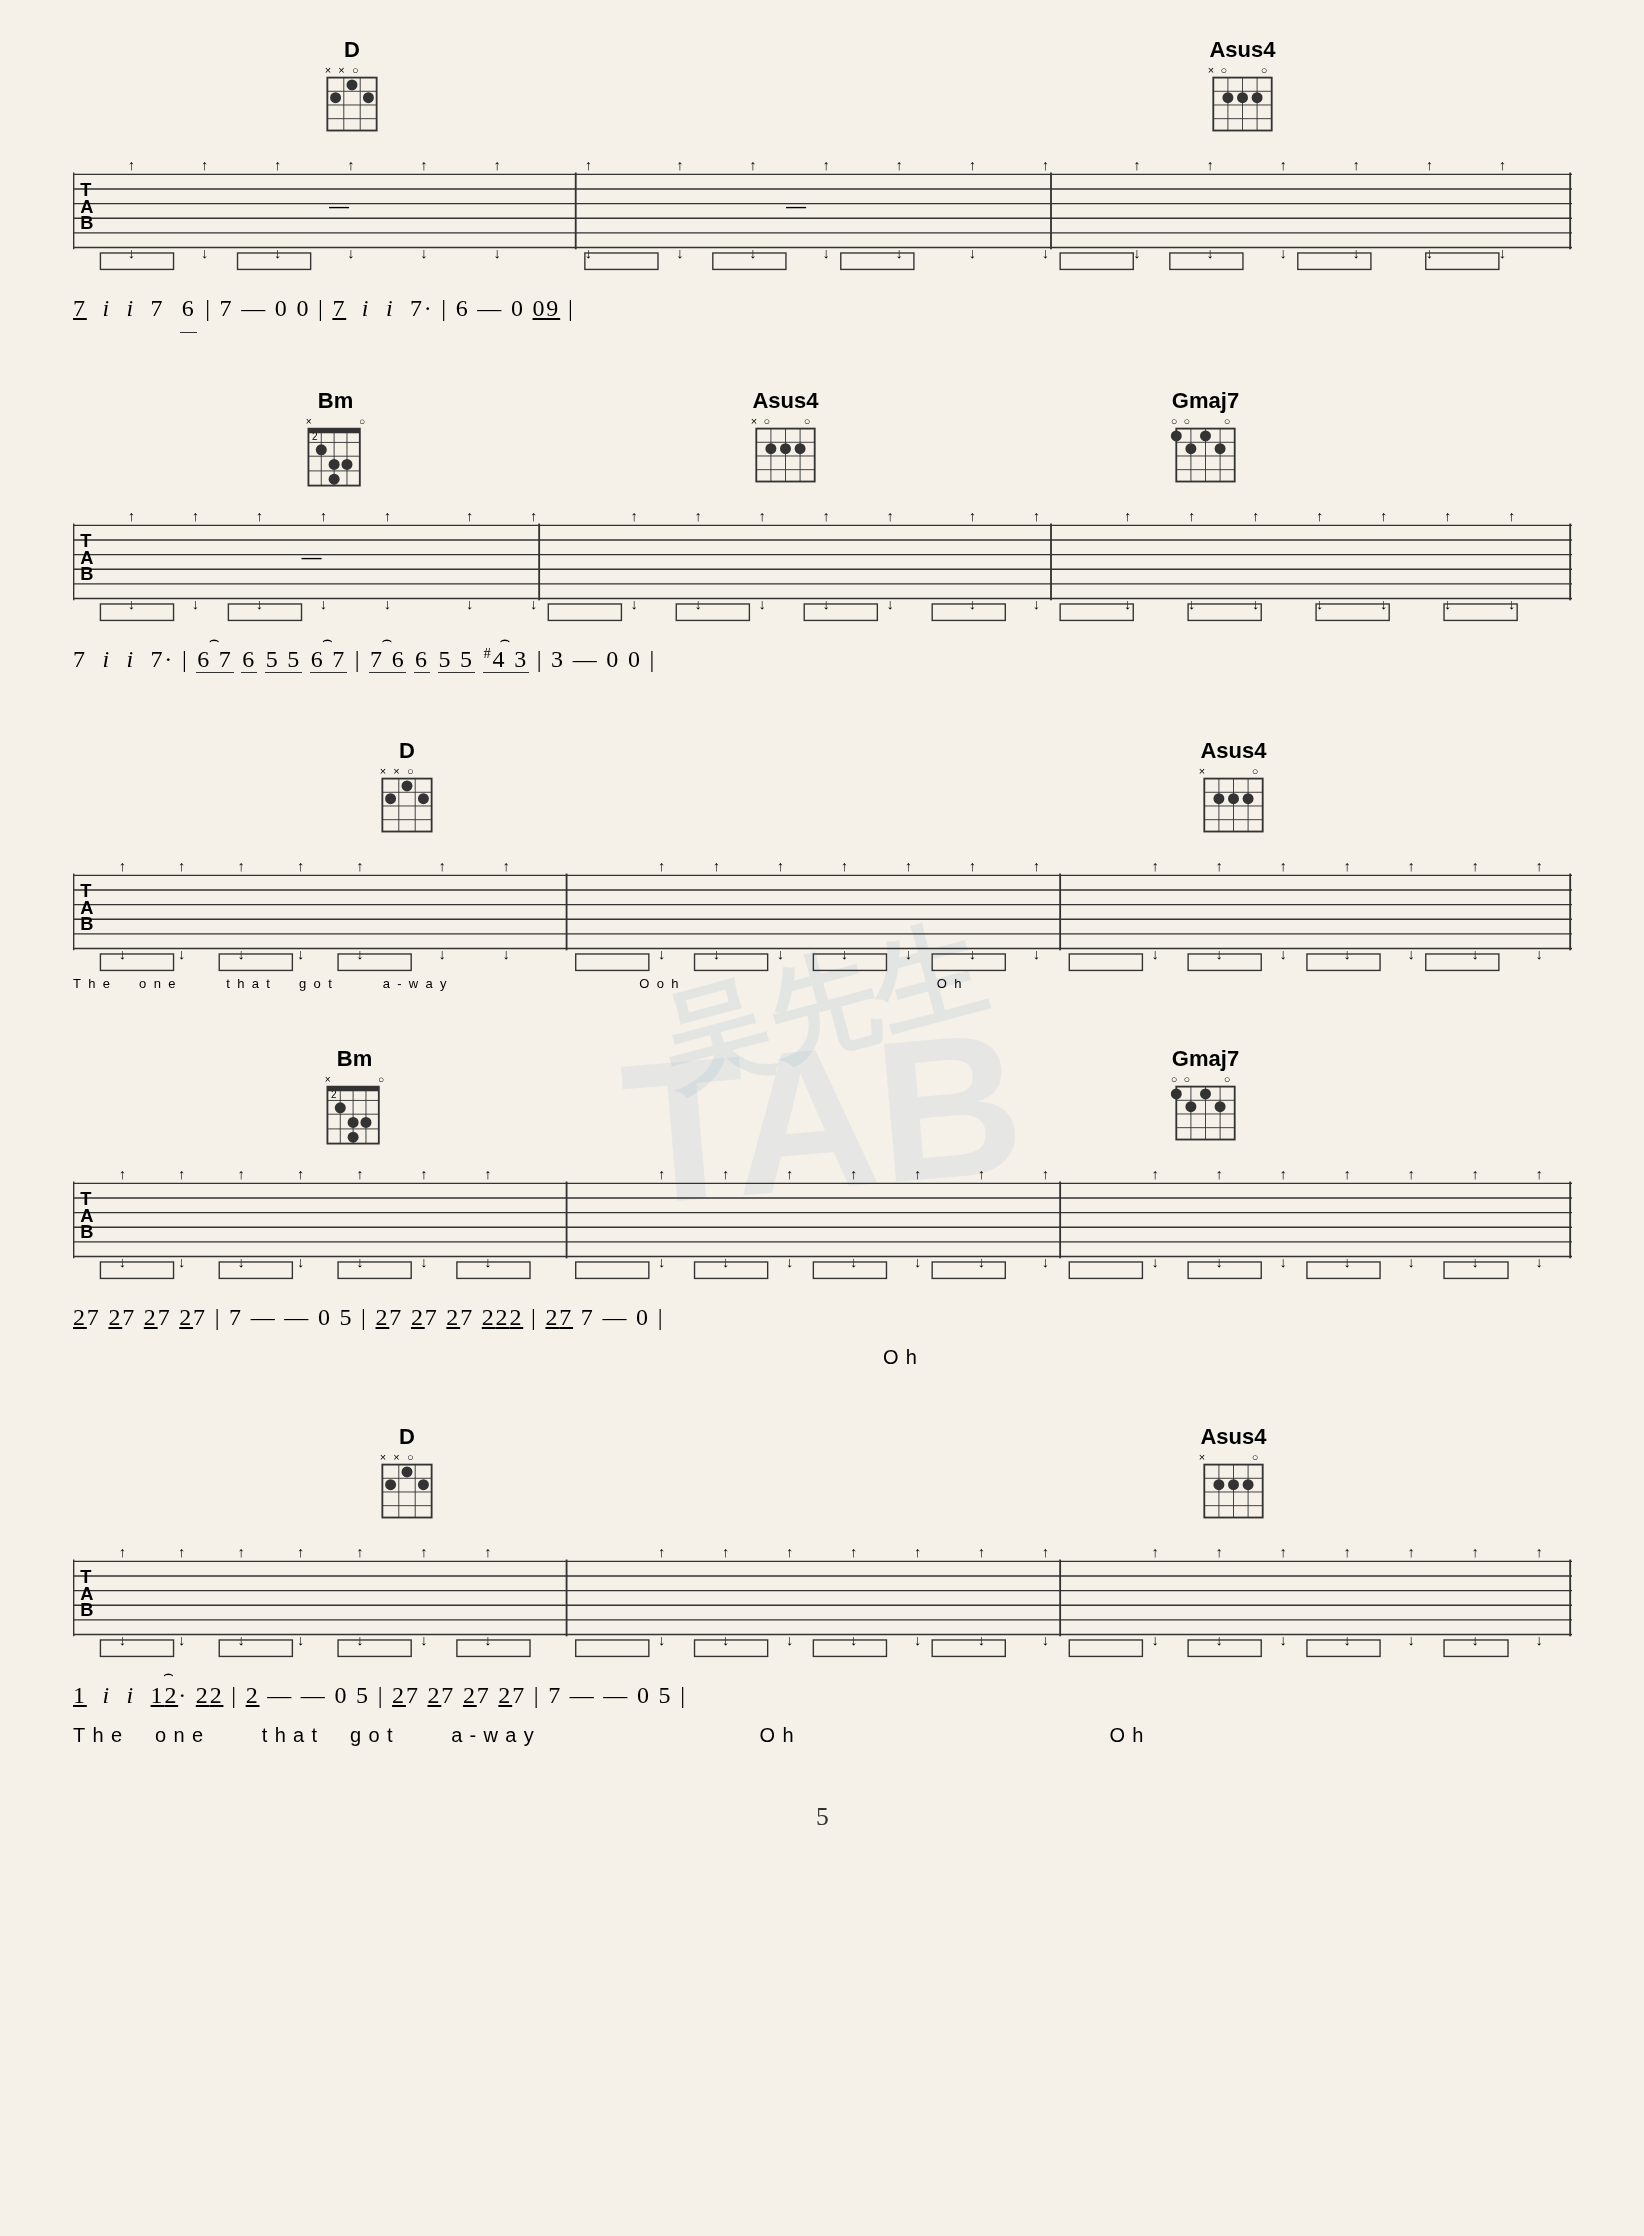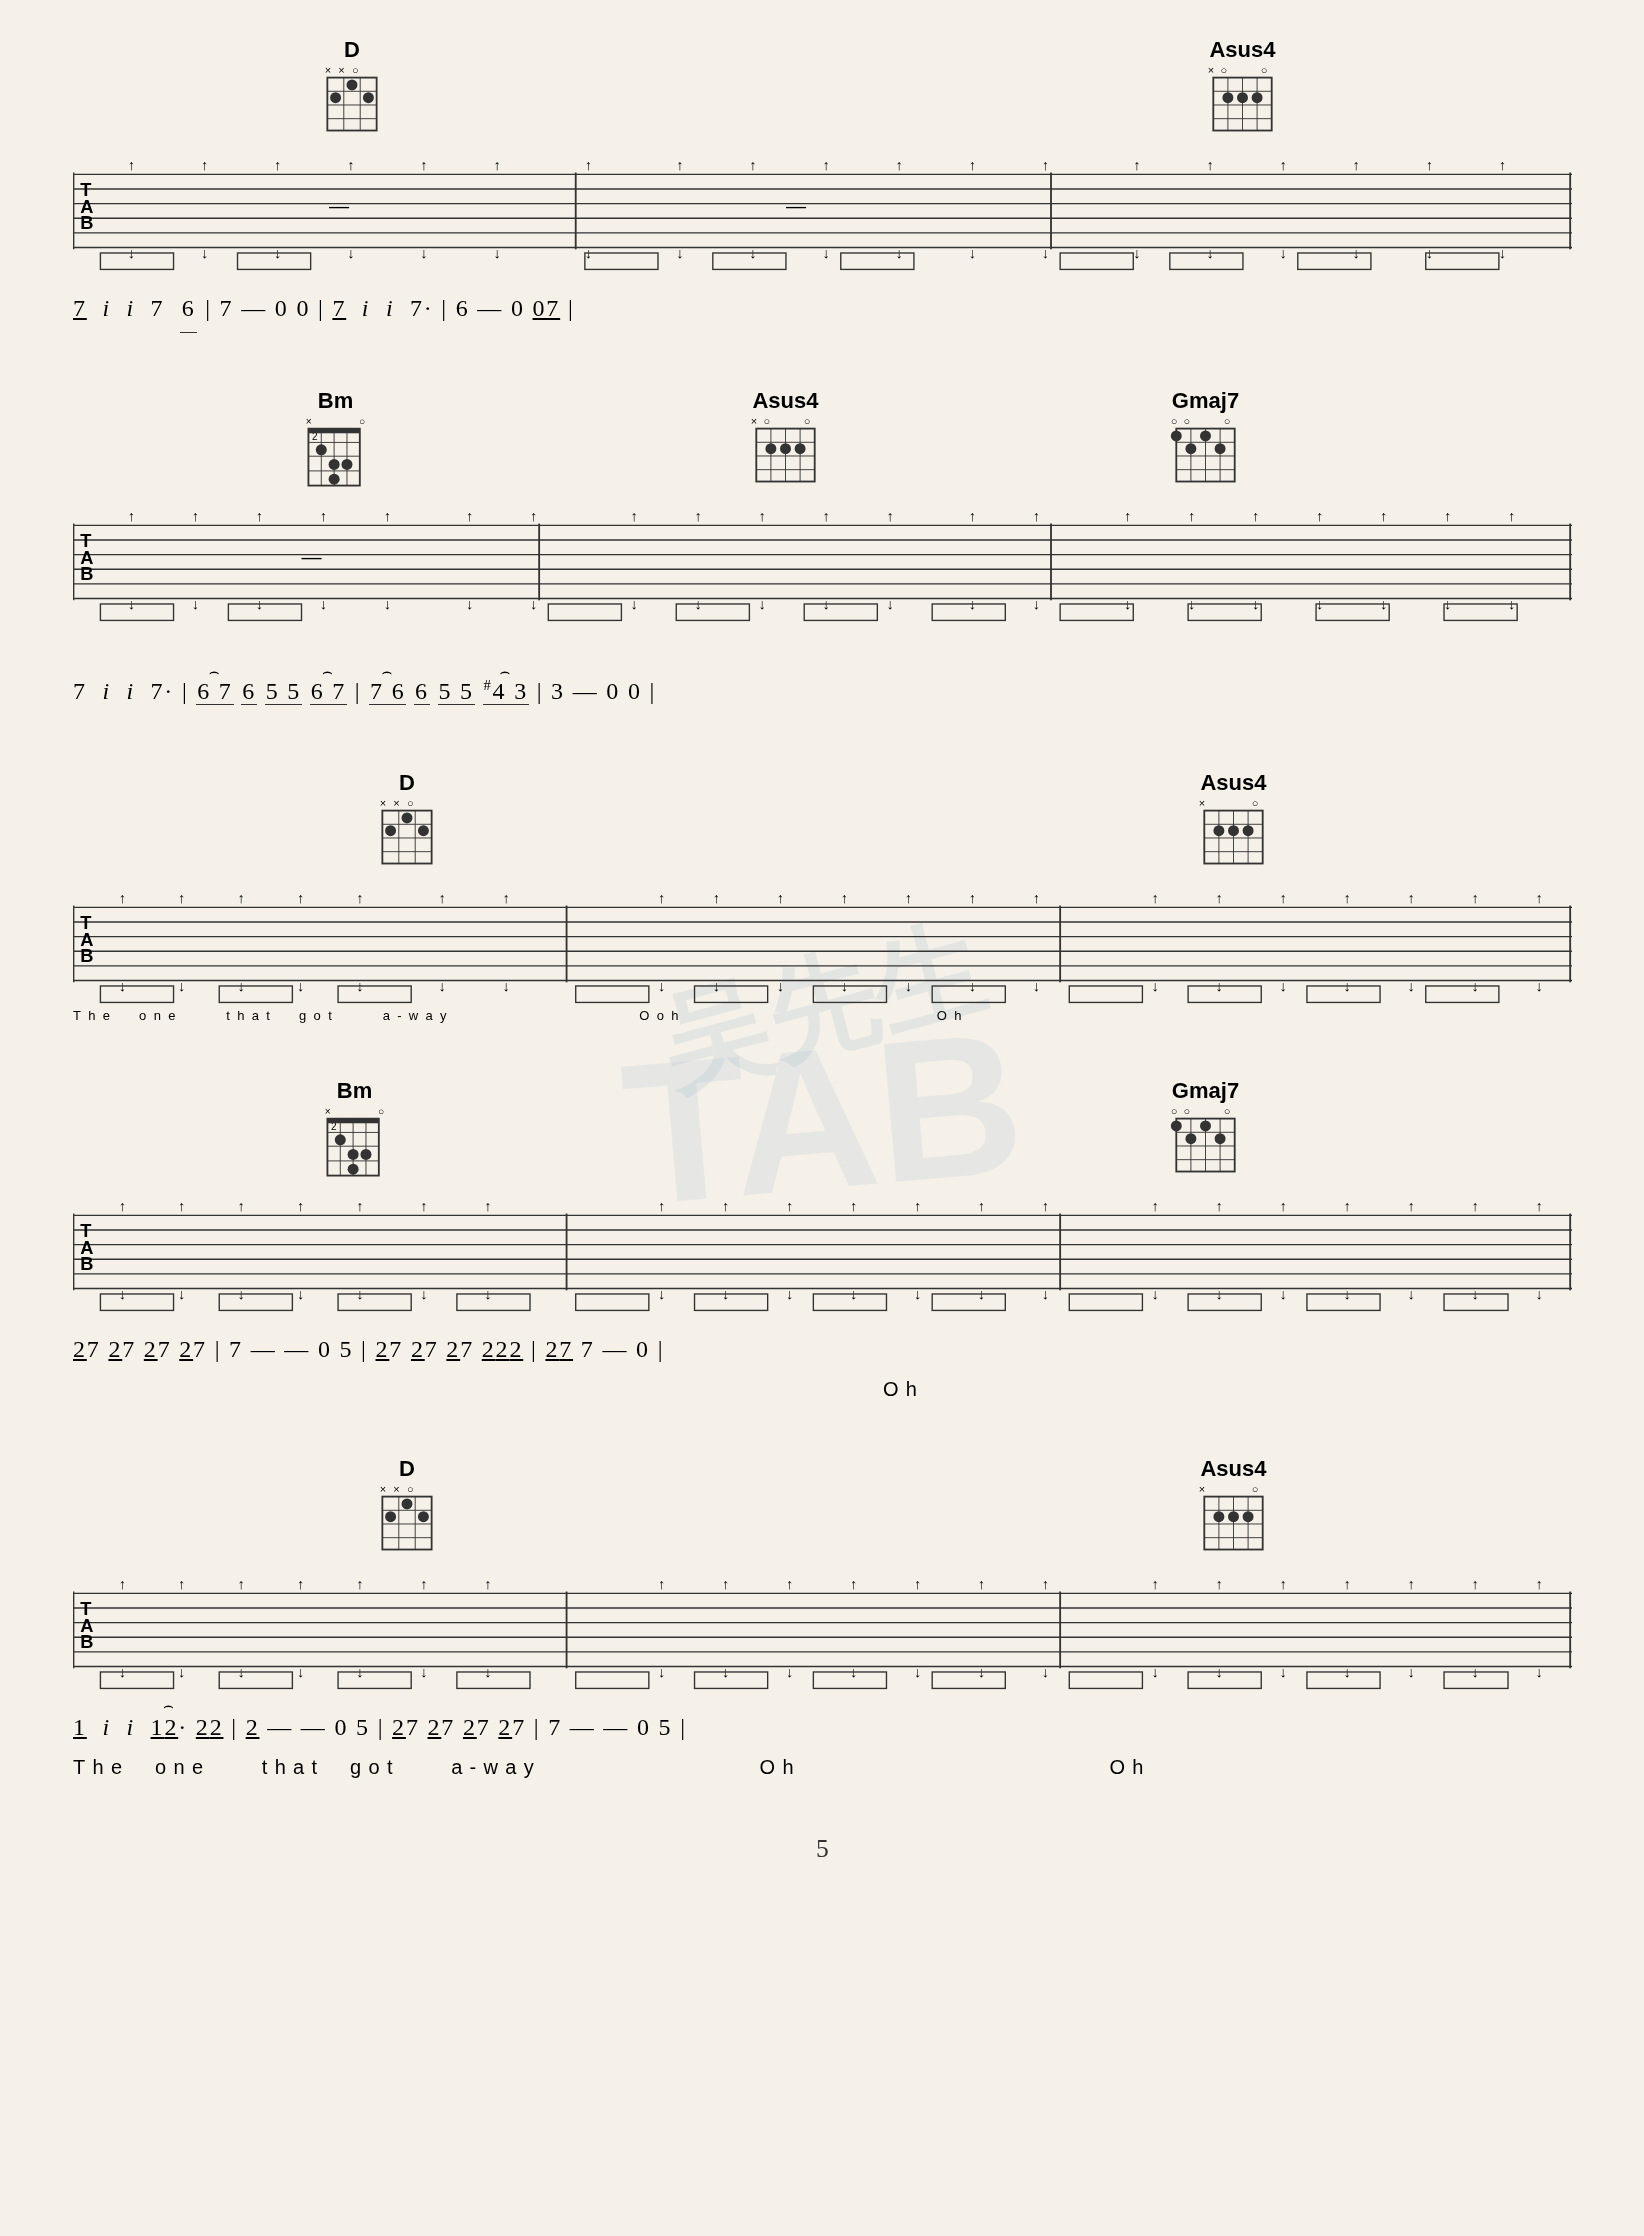--- a/index.html
+++ b/index.html
@@ -189,21 +189,21 @@
       <span style="font-style:italic;">i</span>&nbsp;
       <span style="font-style:italic;">i</span>&nbsp;
       7&nbsp;
       <span style="display:inline-block;border-bottom:1.8px solid #333;padding:0 1.8px;">6</span> |
       7 — 0 0 |
       <span style="text-decoration:underline;">7</span>&nbsp;
       <span style="font-style:italic;">i</span>&nbsp;
       <span style="font-style:italic;">i</span>&nbsp;
       7· |
       6 — 0
-      <span style="text-decoration:underline;">07</span> |
+      <span style="text-decoration:underline;">09</span> |
     </div>
 
   </div>
 
   <div class="section">
 
     <div style="position:relative;height:119px;">
 
       <div style="position:absolute;left:228px;top:0;display:flex;flex-direction:column;align-items:center;">
         <div style="font-size:22px;font-weight:bold;font-family:Arial;">Bm</div>
@@ -341,21 +341,21 @@
       <rect x="1360" y="106" width="80" height="18" fill="none" stroke="#333" stroke-width="1.5"></rect>
       <rect x="1500" y="106" width="80" height="18" fill="none" stroke="#333" stroke-width="1.5"></rect>
     </svg>
 
     <div style="font-size:24px;font-family:'Times New Roman',serif;margin:9.1px 0 4.6px 0;line-height:2;letter-spacing:1.8px;">
       7 &nbsp;<span style="font-style:italic;">i</span>&nbsp; <span style="font-style:italic;">i</span>&nbsp; 7· | 
       <span style="position:relative;display:inline-block;"><span style="border-bottom:1.8px solid #333;padding:0 0.9px;">6 7</span><span style="position:absolute;top:-11px;left:0;right:0;text-align:center;font-size:16.4px;">⌢</span></span>
       <span style="border-bottom:1.8px solid #333;padding:0 0.9px;">6</span>
       <span style="border-bottom:1.8px solid #333;padding:0 0.9px;">5 5</span>
       <span style="position:relative;display:inline-block;"><span style="border-bottom:1.8px solid #333;padding:0 0.9px;">6 7</span><span style="position:absolute;top:-11px;left:0;right:0;text-align:center;font-size:16.4px;">⌢</span></span> |
-      <span style="position:relative;display:inline-block;margin-top:32px;"><span style="border-bottom:1.8px solid #333;padding:0 0.9px;">7 6</span><span style="position:absolute;top:-11px;left:0;right:0;text-align:center;font-size:16.4px;">⌢</span></span>
+      <span style="position:relative;display:inline-block;"><span style="border-bottom:1.8px solid #333;padding:0 0.9px;">7 6</span><span style="position:absolute;top:-11px;left:0;right:0;text-align:center;font-size:16.4px;">⌢</span></span>
       <span style="border-bottom:1.8px solid #333;padding:0 0.9px;">6</span>
       <span style="border-bottom:1.8px solid #333;padding:0 0.9px;">5 5</span>
       <span style="position:relative;display:inline-block;"><span style="border-bottom:1.8px solid #333;padding:0 0.9px;"><sup style="font-size:14.6px;">#</sup>4 3</span><span style="position:absolute;top:-11px;left:0;right:0;text-align:center;font-size:16.4px;">⌢</span></span> |
       3 — 0 0 |
     </div>
 
   </div>
 
   <div class="section">
 

